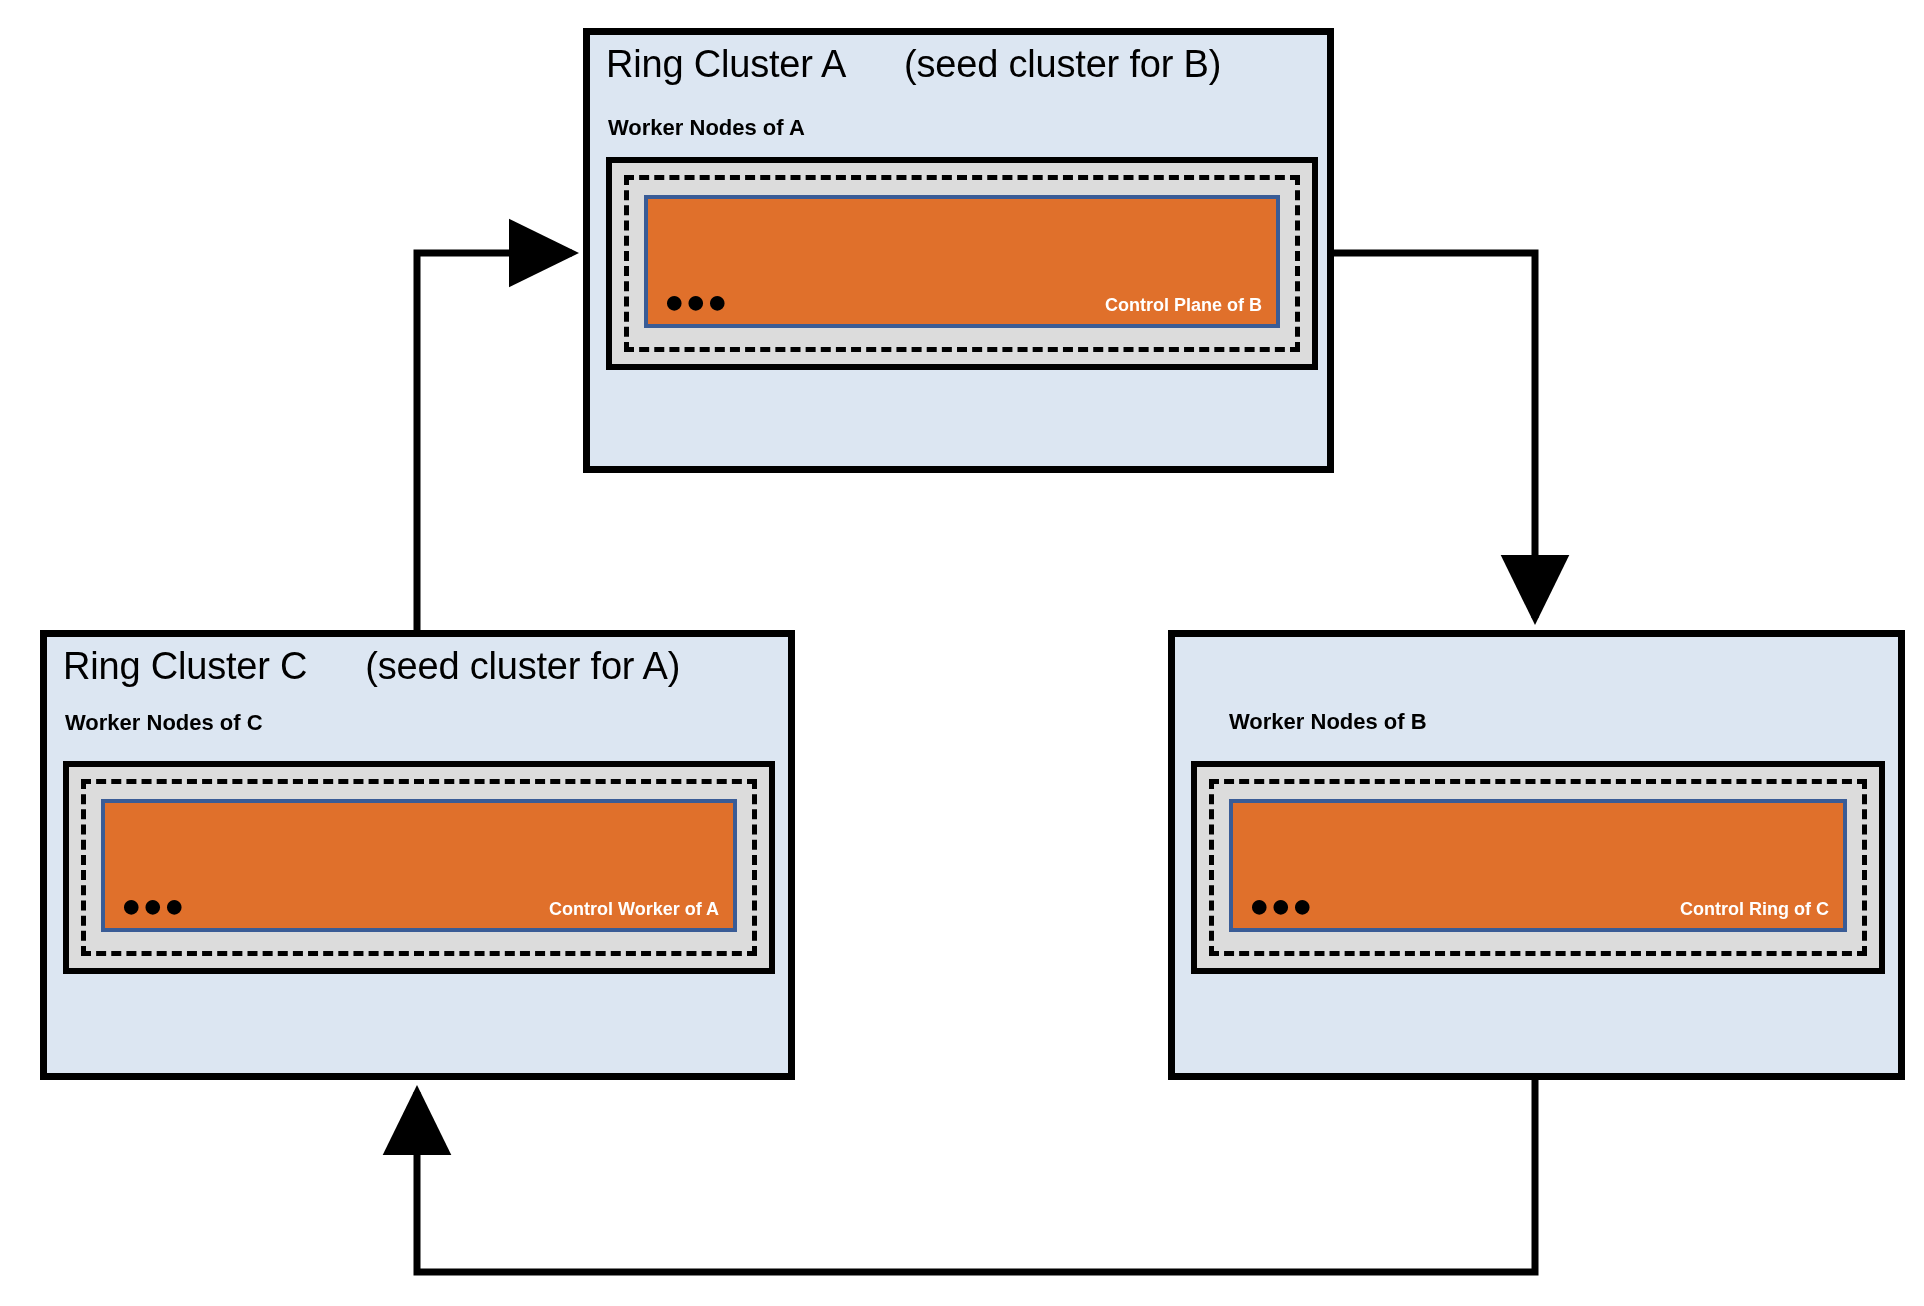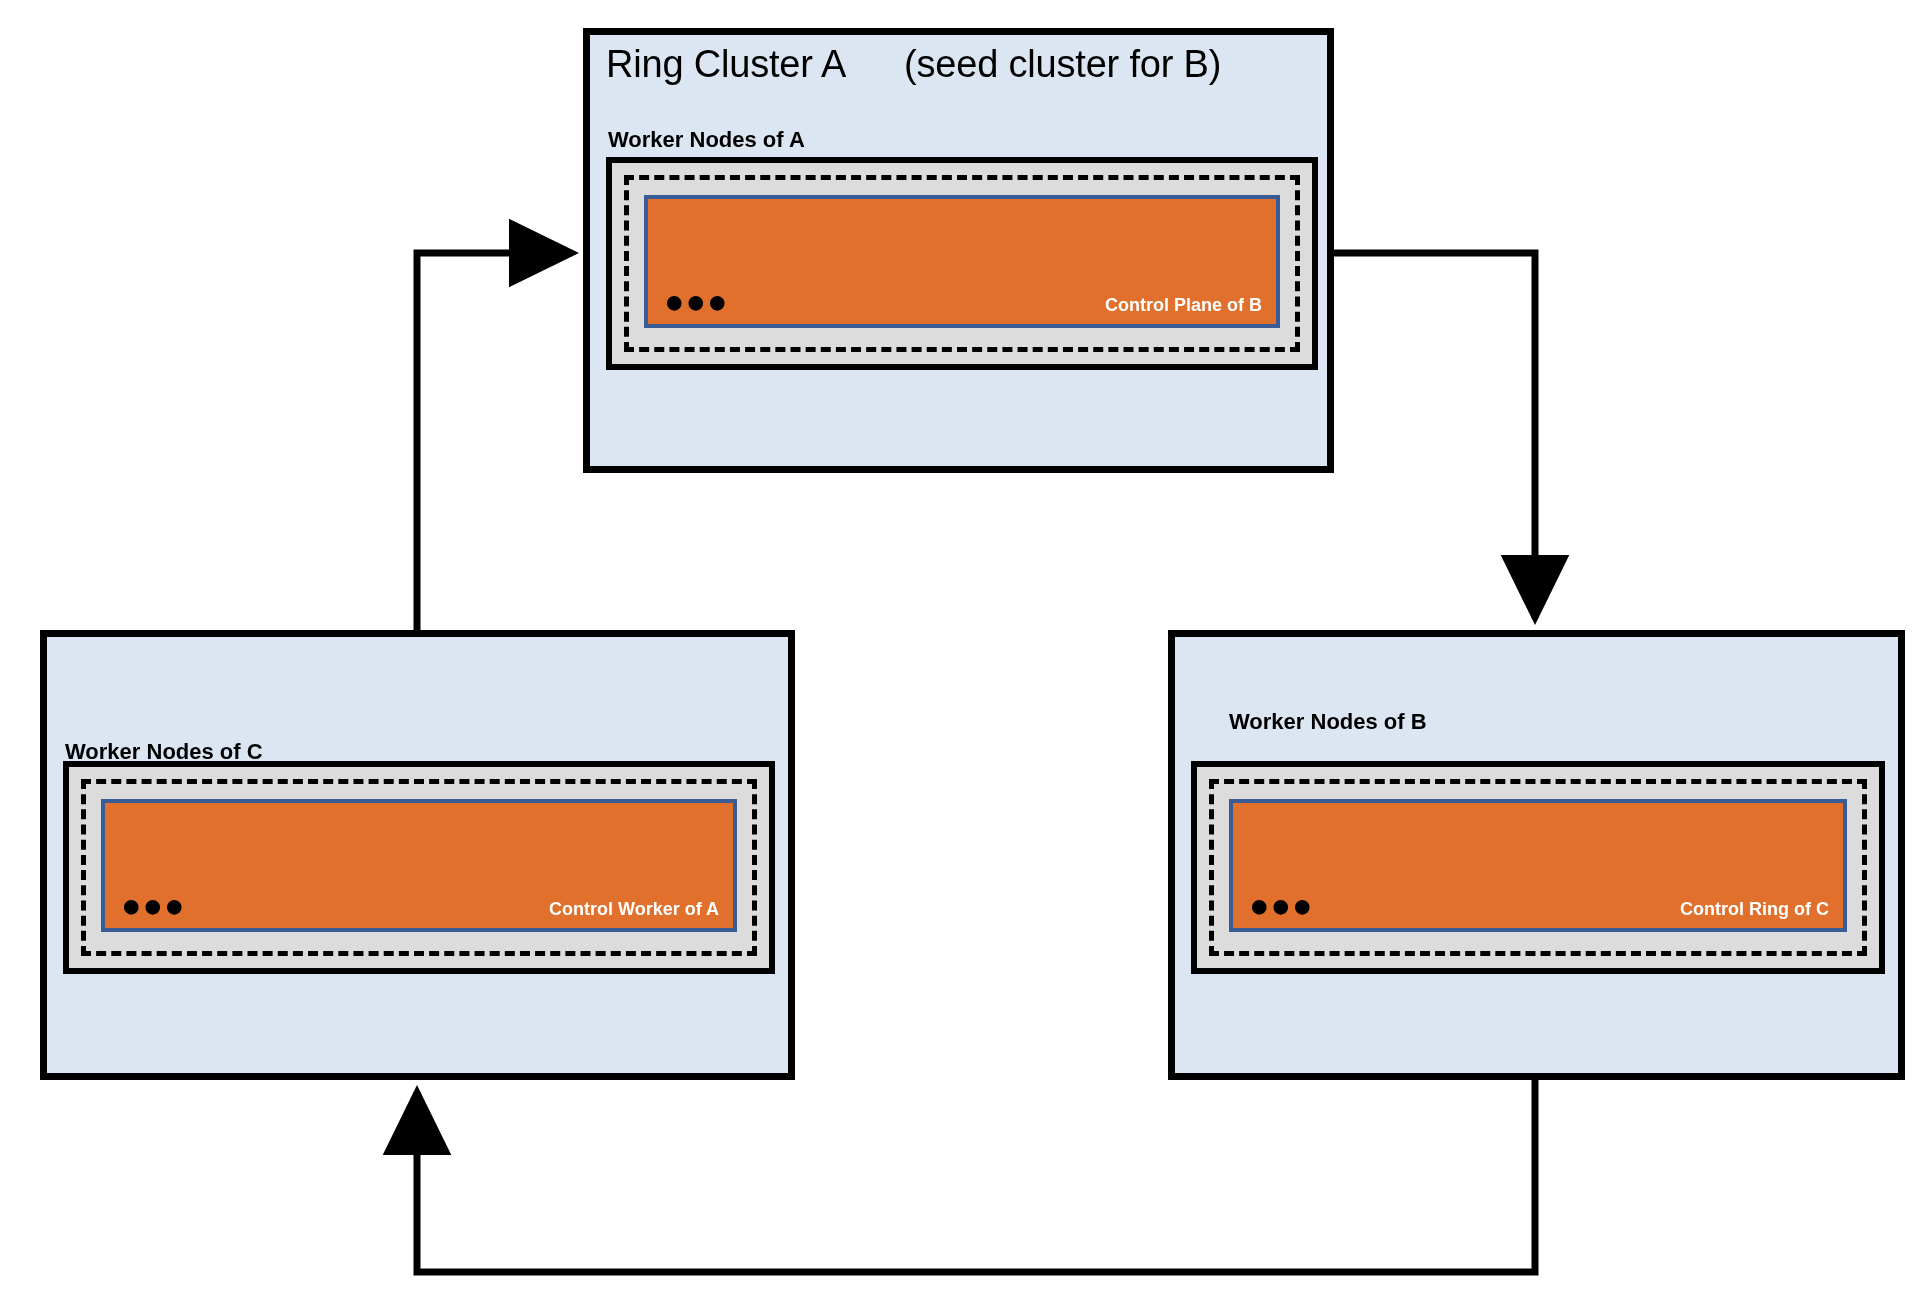--- a/index.html
+++ b/index.html
@@ -97,35 +97,38 @@
 
     <path d="M 1535,1080 L 1535,1272 L 417,1272 L 417,1092" fill="none" stroke="#000" stroke-width="7" marker-end="url(#ah)"></path>
   </svg>
 
   <div class="cluster" style="left:583px; top:28px; width:751px; height:445px;">
 
     <div class="cluster-title">
       <span>Ring Cluster A</span><span class="seed">(seed cluster for B)</span>
     </div>
 
-    <div class="worker-label" style="top:92px;">Worker Nodes of A</div>
+    <div class="worker-label" style="top:80px;">Worker Nodes of A</div>
 
     <div class="worker-box" style="left:16px; top:122px; width:712px; height:213px;">
       <div class="dashed-box"></div>
       <div class="cp-box" style="left:32px; top:32px; right:32px; bottom:36px;">
         <span class="cp-dots">●●●</span>
         <span class="cp-label">Control Plane of B</span>
       </div>
     </div>
   </div>
 
   <div class="cluster" style="left:40px; top:630px; width:755px; height:450px;">
 
+    <div class="cluster-title">
+      <span>Ring Cluster C</span><span class="seed">(seed cluster for A)</span>
+    </div>
 
-    <div class="worker-label" style="top:102px;">Worker Nodes of C</div>
+    <div class="worker-label" style="top:73px;">Worker Nodes of C</div>
 
     <div class="worker-box" style="left:16px; top:124px; width:712px; height:213px;">
       <div class="dashed-box"></div>
       <div class="cp-box" style="left:32px; top:32px; right:32px; bottom:36px;">
         <span class="cp-dots">●●●</span>
         <span class="cp-label">Control Worker of A</span>
       </div>
     </div>
   </div>
 

